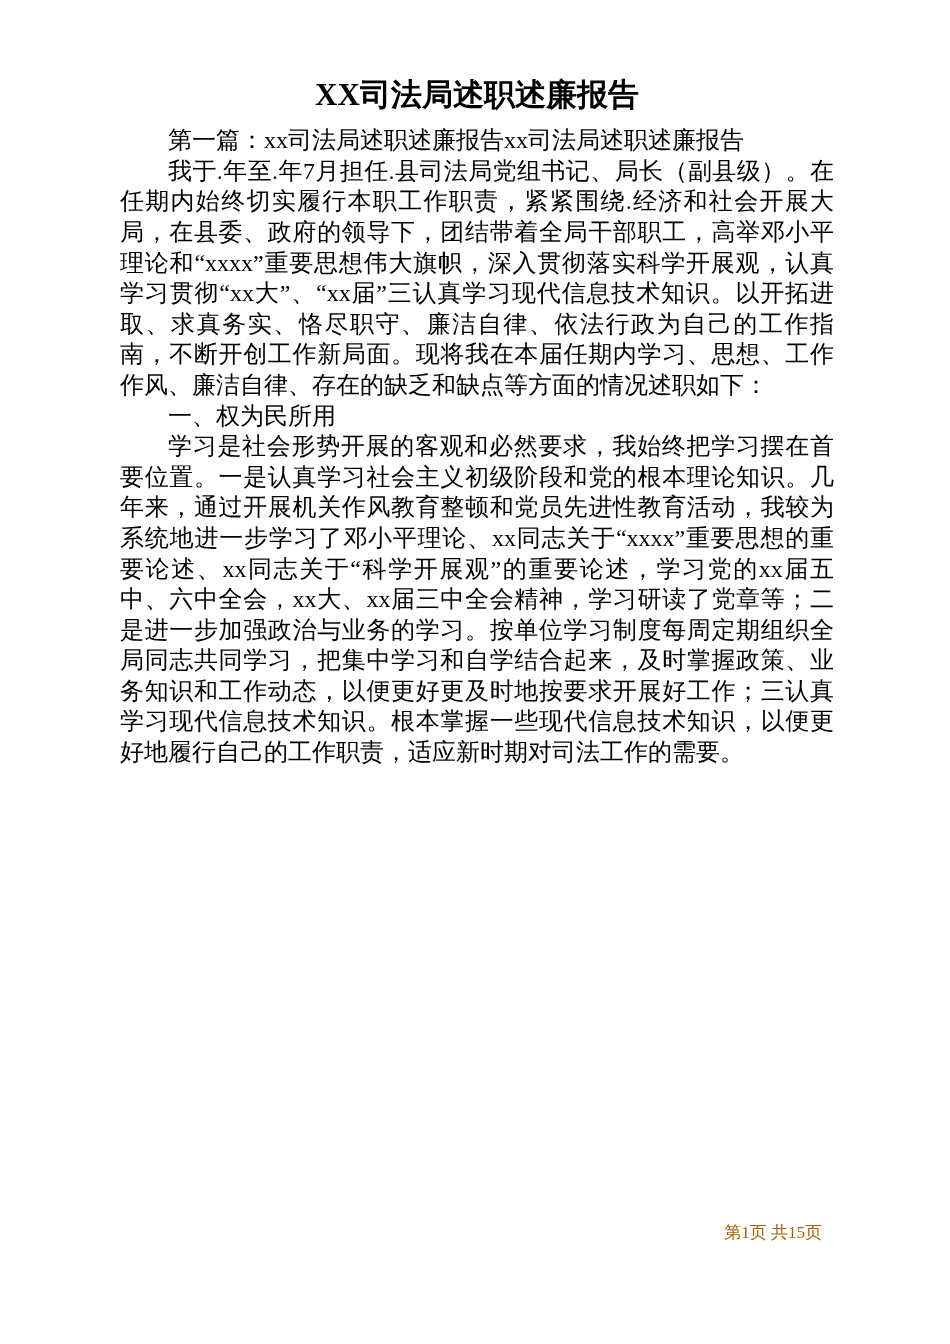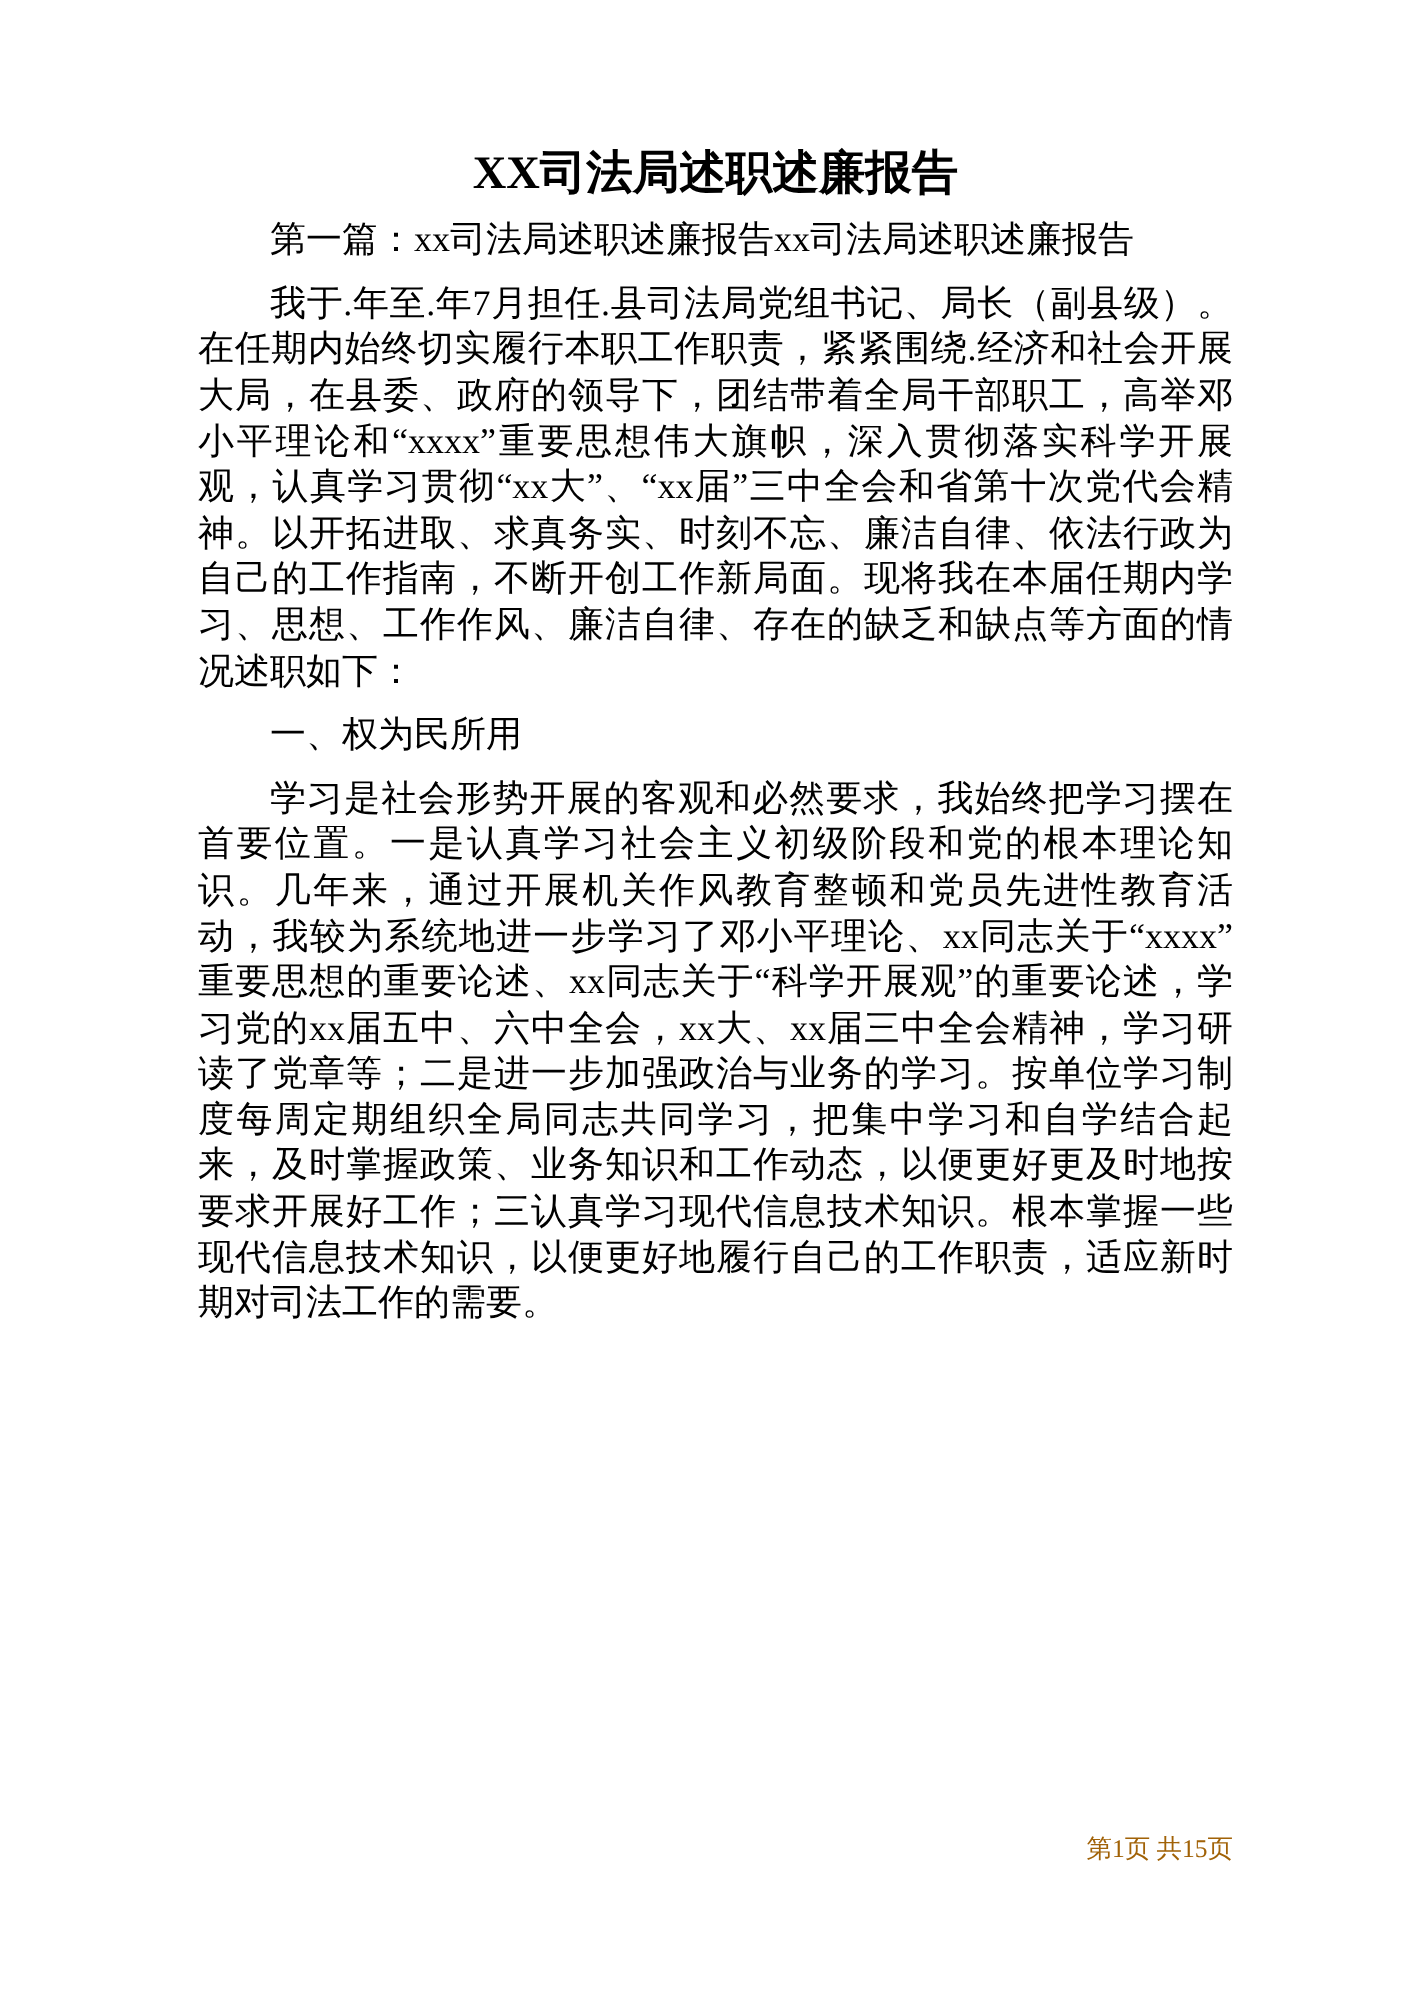--- a/index.html
+++ b/index.html
@@ -6,58 +6,58 @@
     margin: 0;
     padding: 0;
     background: #ffffff;
   }
   .page {
     position: relative;
     width: 950px;
     height: 1344px;
     background: #ffffff;
     box-sizing: border-box;
-    padding: 96px 116px 0 120px;
+    padding: 76px 116px 0 120px;
     font-family: "Liberation Serif", "DejaVu Serif", serif;
     color: #000000;
     overflow: hidden;
   }
   .doc-title {
     font-size: 31px;
     font-weight: bold;
     text-align: center;
     margin: 0 0 12px 0;
     line-height: 1.2;
   }
   .para {
     font-size: 24px;
     line-height: 30.6px;
     text-align: justify;
     text-justify: inter-ideograph;
     text-indent: 2em;
-    margin: 12px;
+    margin: 0;
     word-break: break-all;
   }
   .footer {
     position: absolute;
     top: 1222px;
     right: 128px;
     font-size: 17px;
     line-height: 22px;
     color: #a16207;
     font-family: "Liberation Serif", "DejaVu Serif", serif;
   }
 </style>
 </head>
 <body>
 
 <div class="page">
 
   <h1 class="doc-title">XX司法局述职述廉报告</h1>
 
   <p class="para">第一篇：xx司法局述职述廉报告xx司法局述职述廉报告</p>
-  <p class="para">我于.年至.年7月担任.县司法局党组书记、局长（副县级）。在任期内始终切实履行本职工作职责，紧紧围绕.经济和社会开展大局，在县委、政府的领导下，团结带着全局干部职工，高举邓小平理论和“xxxx”重要思想伟大旗帜，深入贯彻落实科学开展观，认真学习贯彻“xx大”、“xx届”三中全会和省第十次党代会精神。以开拓进取、求真务实、时刻不忘、廉洁自律、依法行政为自己的工作指南，不断开创工作新局面。现将我在本届任期内学习、思想、工作作风、廉洁自律、存在的缺乏和缺点等方面的情况述职如下：</p>
+  <p class="para">我于.年至.年7月担任.县司法局党组书记、局长（副县级）。在任期内始终切实履行本职工作职责，紧紧围绕.经济和社会开展大局，在县委、政府的领导下，团结带着全局干部职工，高举邓小平理论和“xxxx”重要思想伟大旗帜，深入贯彻落实科学开展观，认真学习贯彻“xx大”、“xx届”三认真学习现代信息技术知识。以开拓进取、求真务实、恪尽职守、廉洁自律、依法行政为自己的工作指南，不断开创工作新局面。现将我在本届任期内学习、思想、工作作风、廉洁自律、存在的缺乏和缺点等方面的情况述职如下：</p>
   <p class="para">一、权为民所用</p>
   <p class="para">学习是社会形势开展的客观和必然要求，我始终把学习摆在首要位置。一是认真学习社会主义初级阶段和党的根本理论知识。几年来，通过开展机关作风教育整顿和党员先进性教育活动，我较为系统地进一步学习了邓小平理论、xx同志关于“xxxx”重要思想的重要论述、xx同志关于“科学开展观”的重要论述，学习党的xx届五中、六中全会，xx大、xx届三中全会精神，学习研读了党章等；二是进一步加强政治与业务的学习。按单位学习制度每周定期组织全局同志共同学习，把集中学习和自学结合起来，及时掌握政策、业务知识和工作动态，以便更好更及时地按要求开展好工作；三认真学习现代信息技术知识。根本掌握一些现代信息技术知识，以便更好地履行自己的工作职责，适应新时期对司法工作的需要。</p>
 
   <div class="footer">第1页 共15页</div>
 
 </div>
 
 </body></html>

